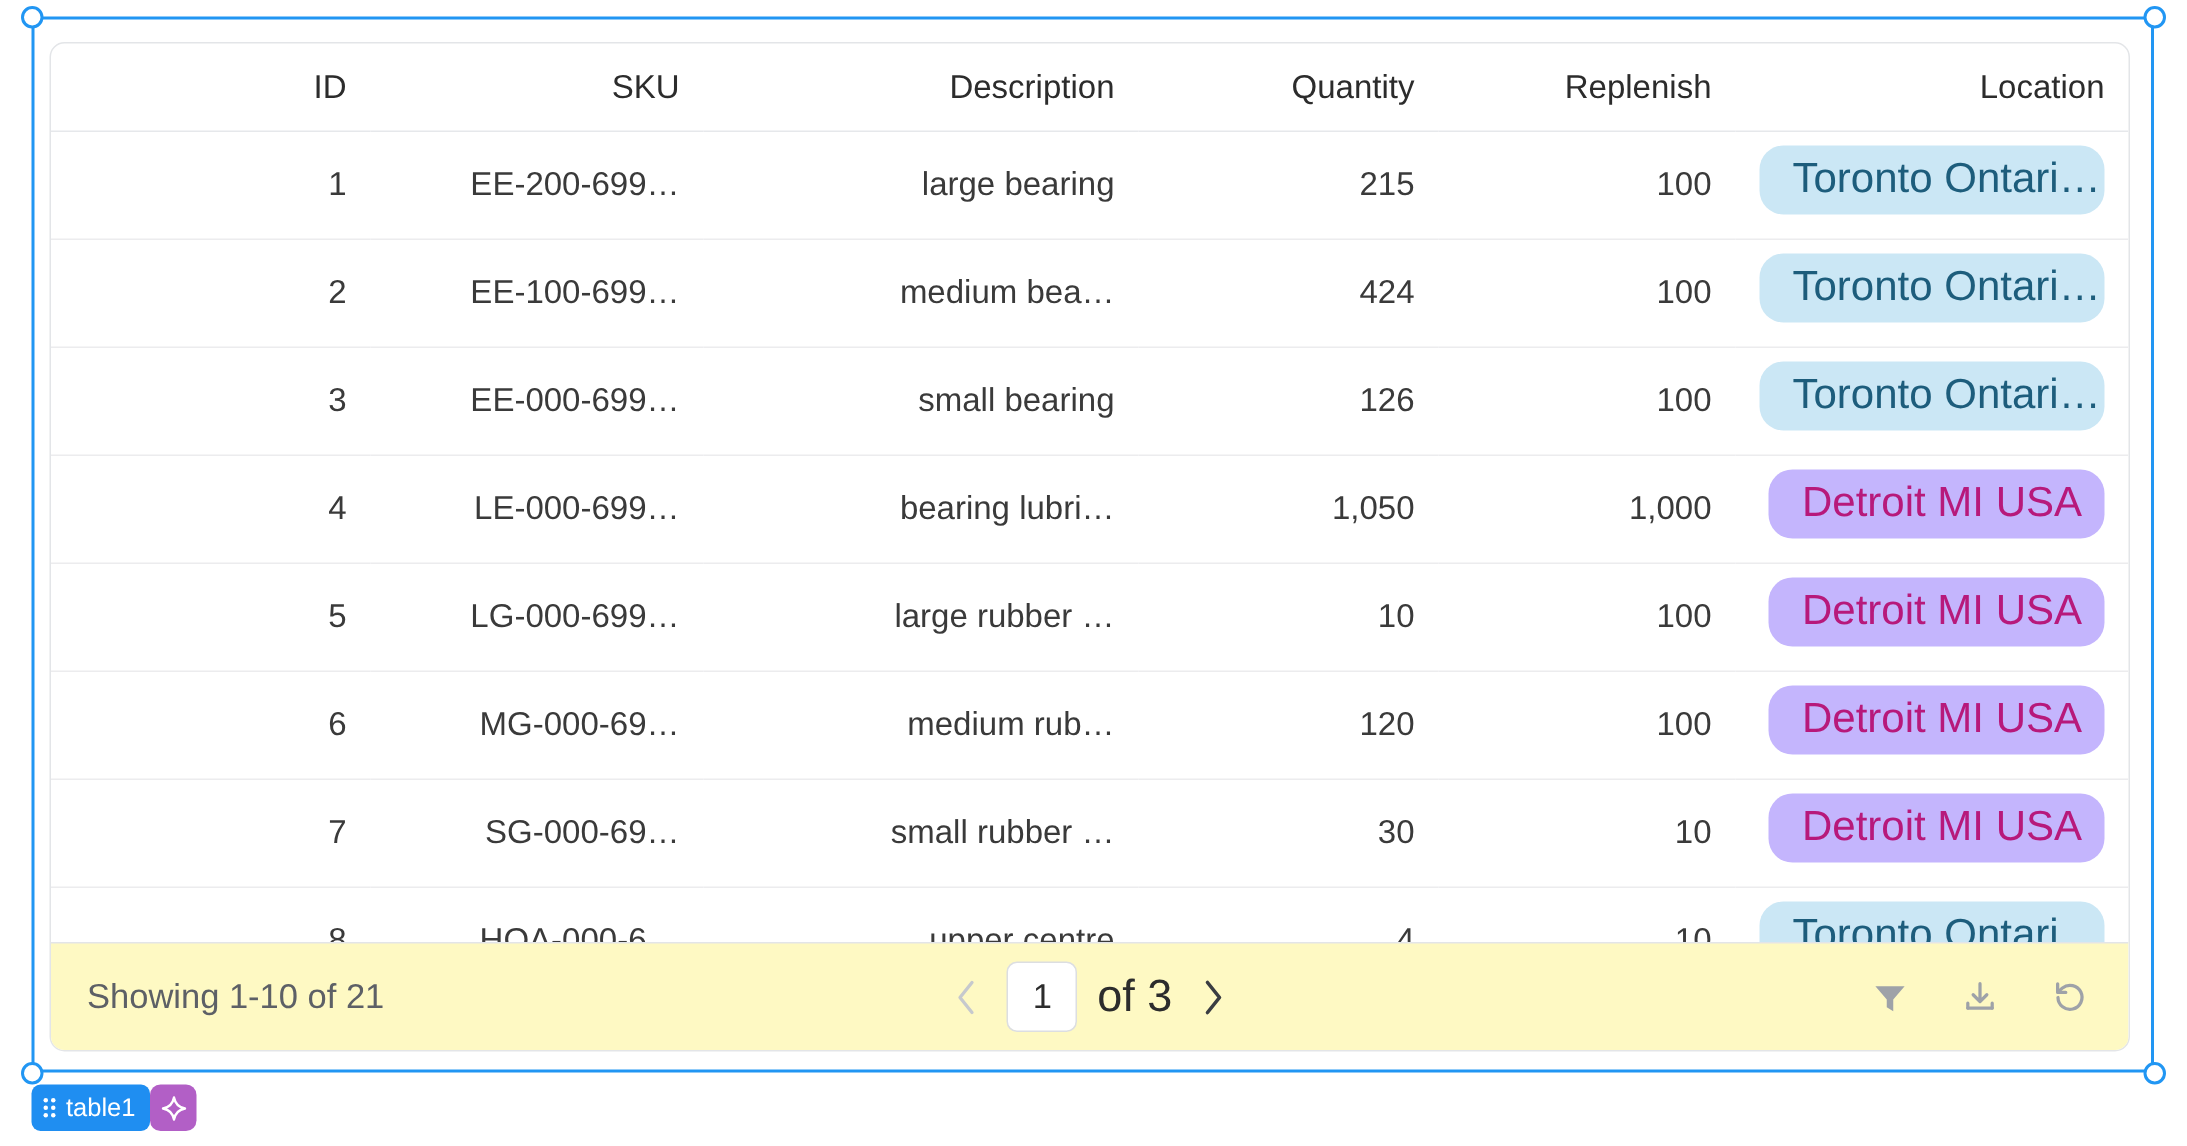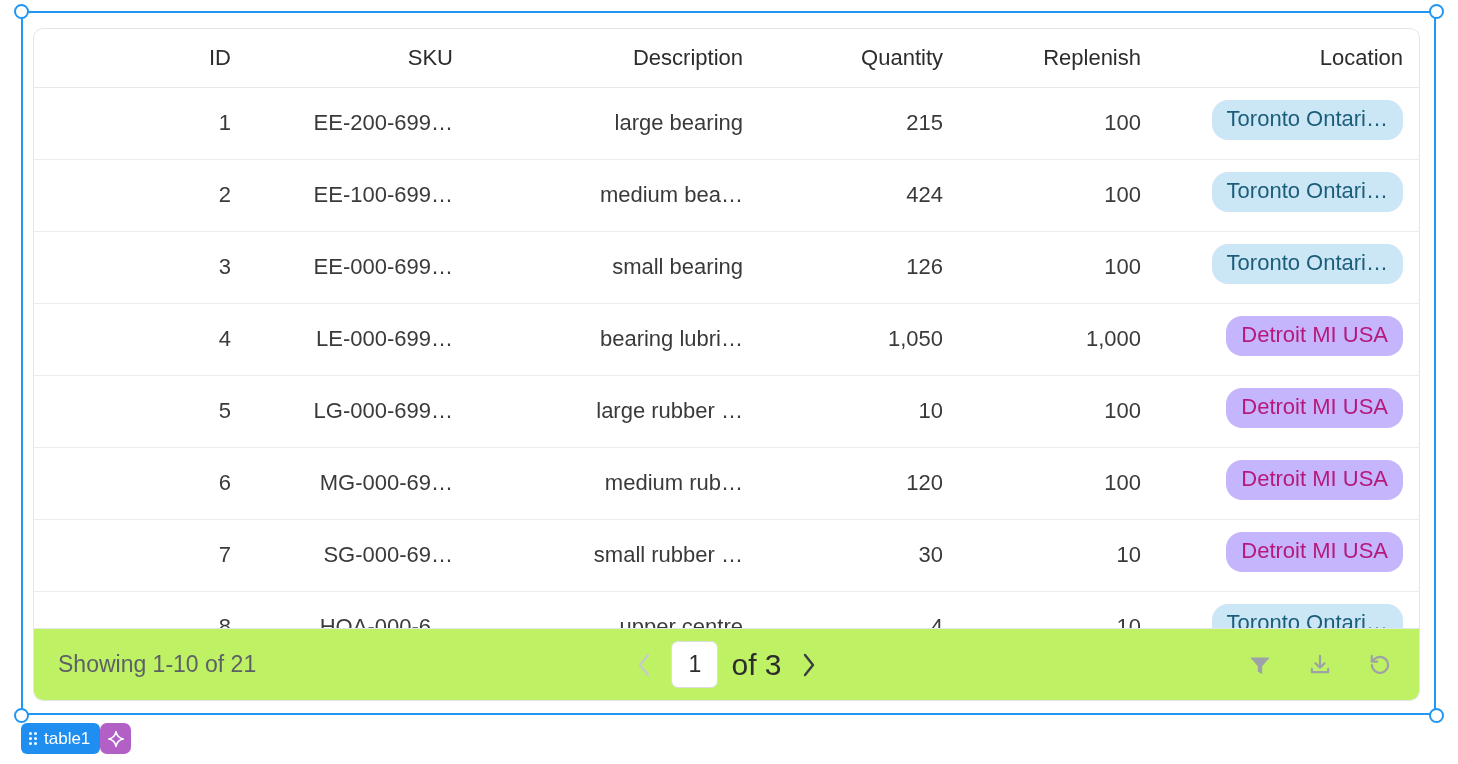--- a/index.html
+++ b/index.html
@@ -86,36 +86,36 @@
   .col-desc { width: 290px; }
   .col-qty  { width: 200px; }
   .col-rep  { width: 198px; }
   .col-loc  { width: 262px; }
 
   .al-right { text-align: right; }
   .al-left  { text-align: right; }
 
   .badge {
     display: inline-block;
-    padding: 6px 15px 8px 15px;
+    padding: 6px 15px 8px 22px;
     border-radius: 16px;
-    font-size: 22px;
+    font-size: 28px;
     line-height: 1.15;
     max-width: 100%;
     overflow: hidden;
     white-space: nowrap;
   }
   .badge.blue { background: #cbe7f5; color: #1d5d7c; }
   .badge.pink { background: #c4b5fd; color: #b7197b; }
 
   
   .table-footer {
     flex: 0 0 auto;
     height: 72px;
-    background: #bef264;
+    background: #fef9c3;
     border-top: 1px solid #e3e5e8;
     display: flex;
     align-items: center;
     padding: 0 24px;
     position: relative;
     z-index: 4;
   }
   .showing-text {
     font-size: 23px;
     color: #5d6066;

